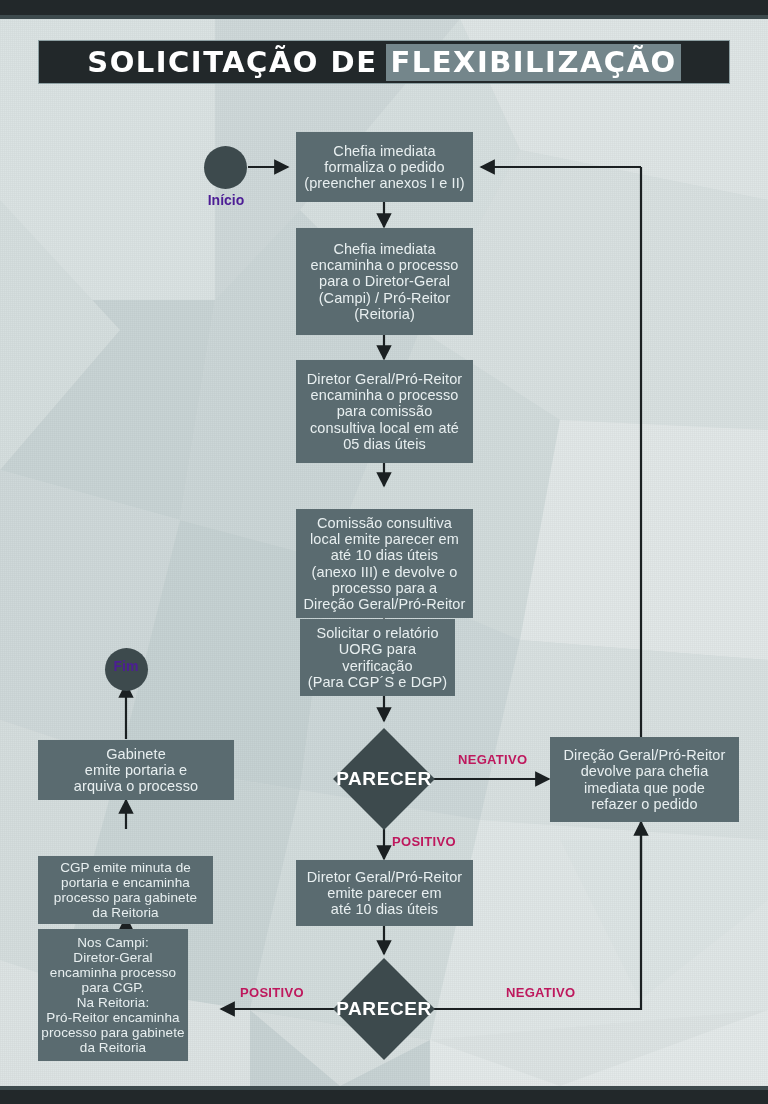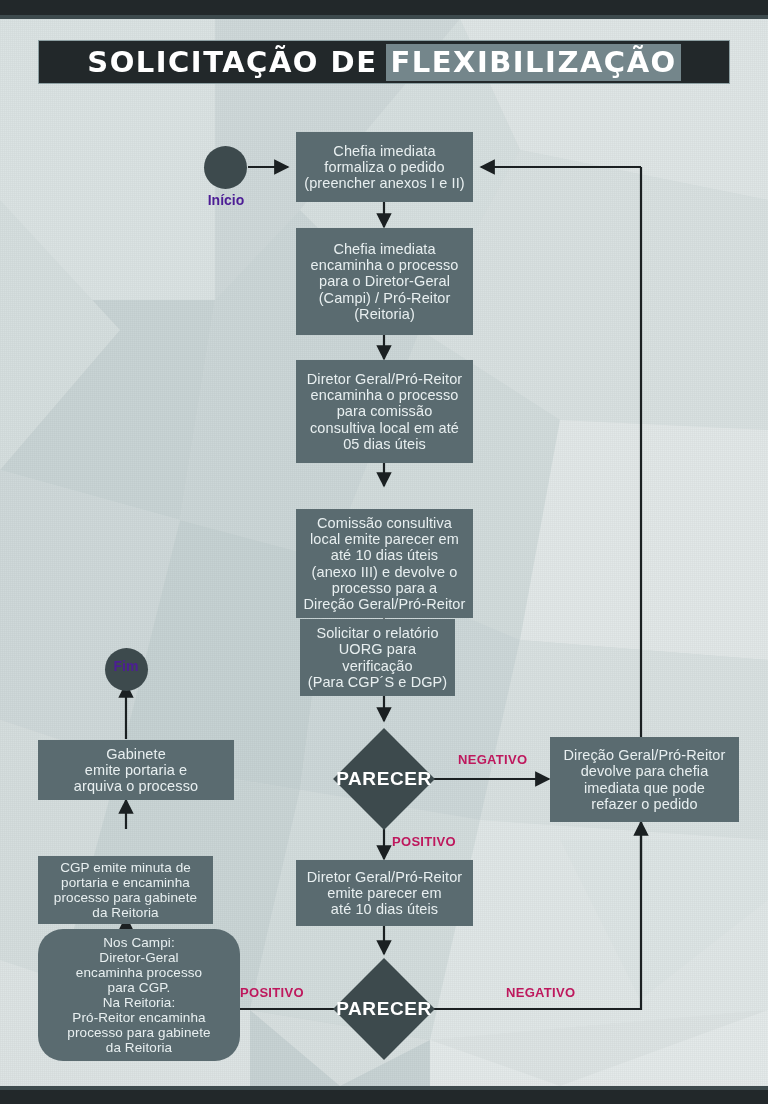--- a/index.html
+++ b/index.html
@@ -225,21 +225,21 @@
 
   <div class="node f15" style="left:38px;top:740px;width:196px;height:60px;">Gabinete
 emite portaria e
 arquiva o processo</div>
 
   <div class="node f14" style="left:38px;top:830px;width:175px;height:68px;margin-top:26px;">CGP emite minuta de
 portaria e encaminha
 processo para gabinete
 da Reitoria</div>
 
-  <div class="node f14" style="left:38px;top:929px;width:202px;height:132px;border-radius:25px;">Nos Campi:
+  <div class="node f14" style="left:38px;top:929px;width:150px;height:132px;">Nos Campi:
 Diretor-Geral
 encaminha processo
 para CGP.
 Na Reitoria:
 Pró-Reitor encaminha
 processo para gabinete
 da Reitoria</div>
 
   <div class="node f15" style="left:296px;top:860px;width:177px;height:66px;">Diretor Geral/Pró-Reitor
 emite parecer em

